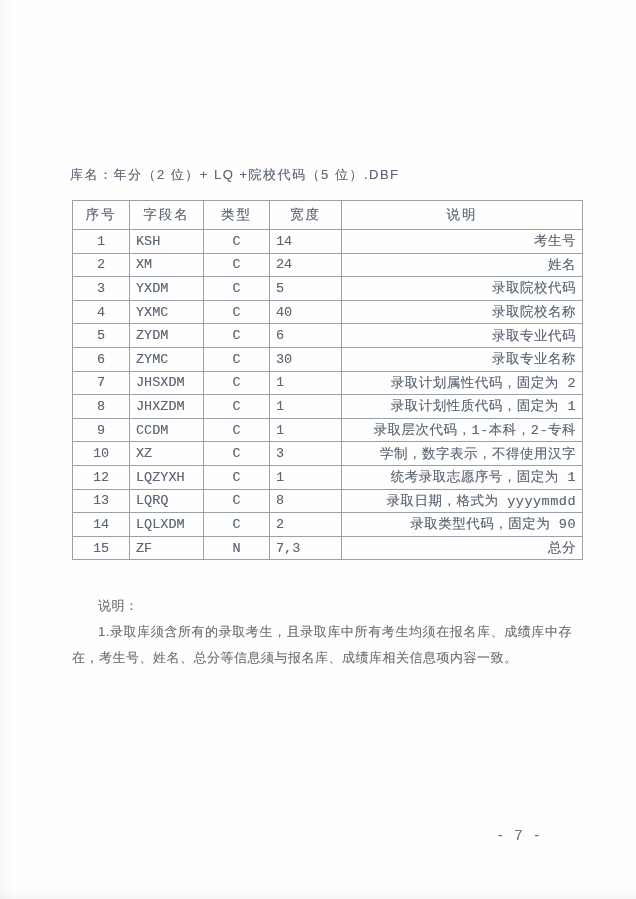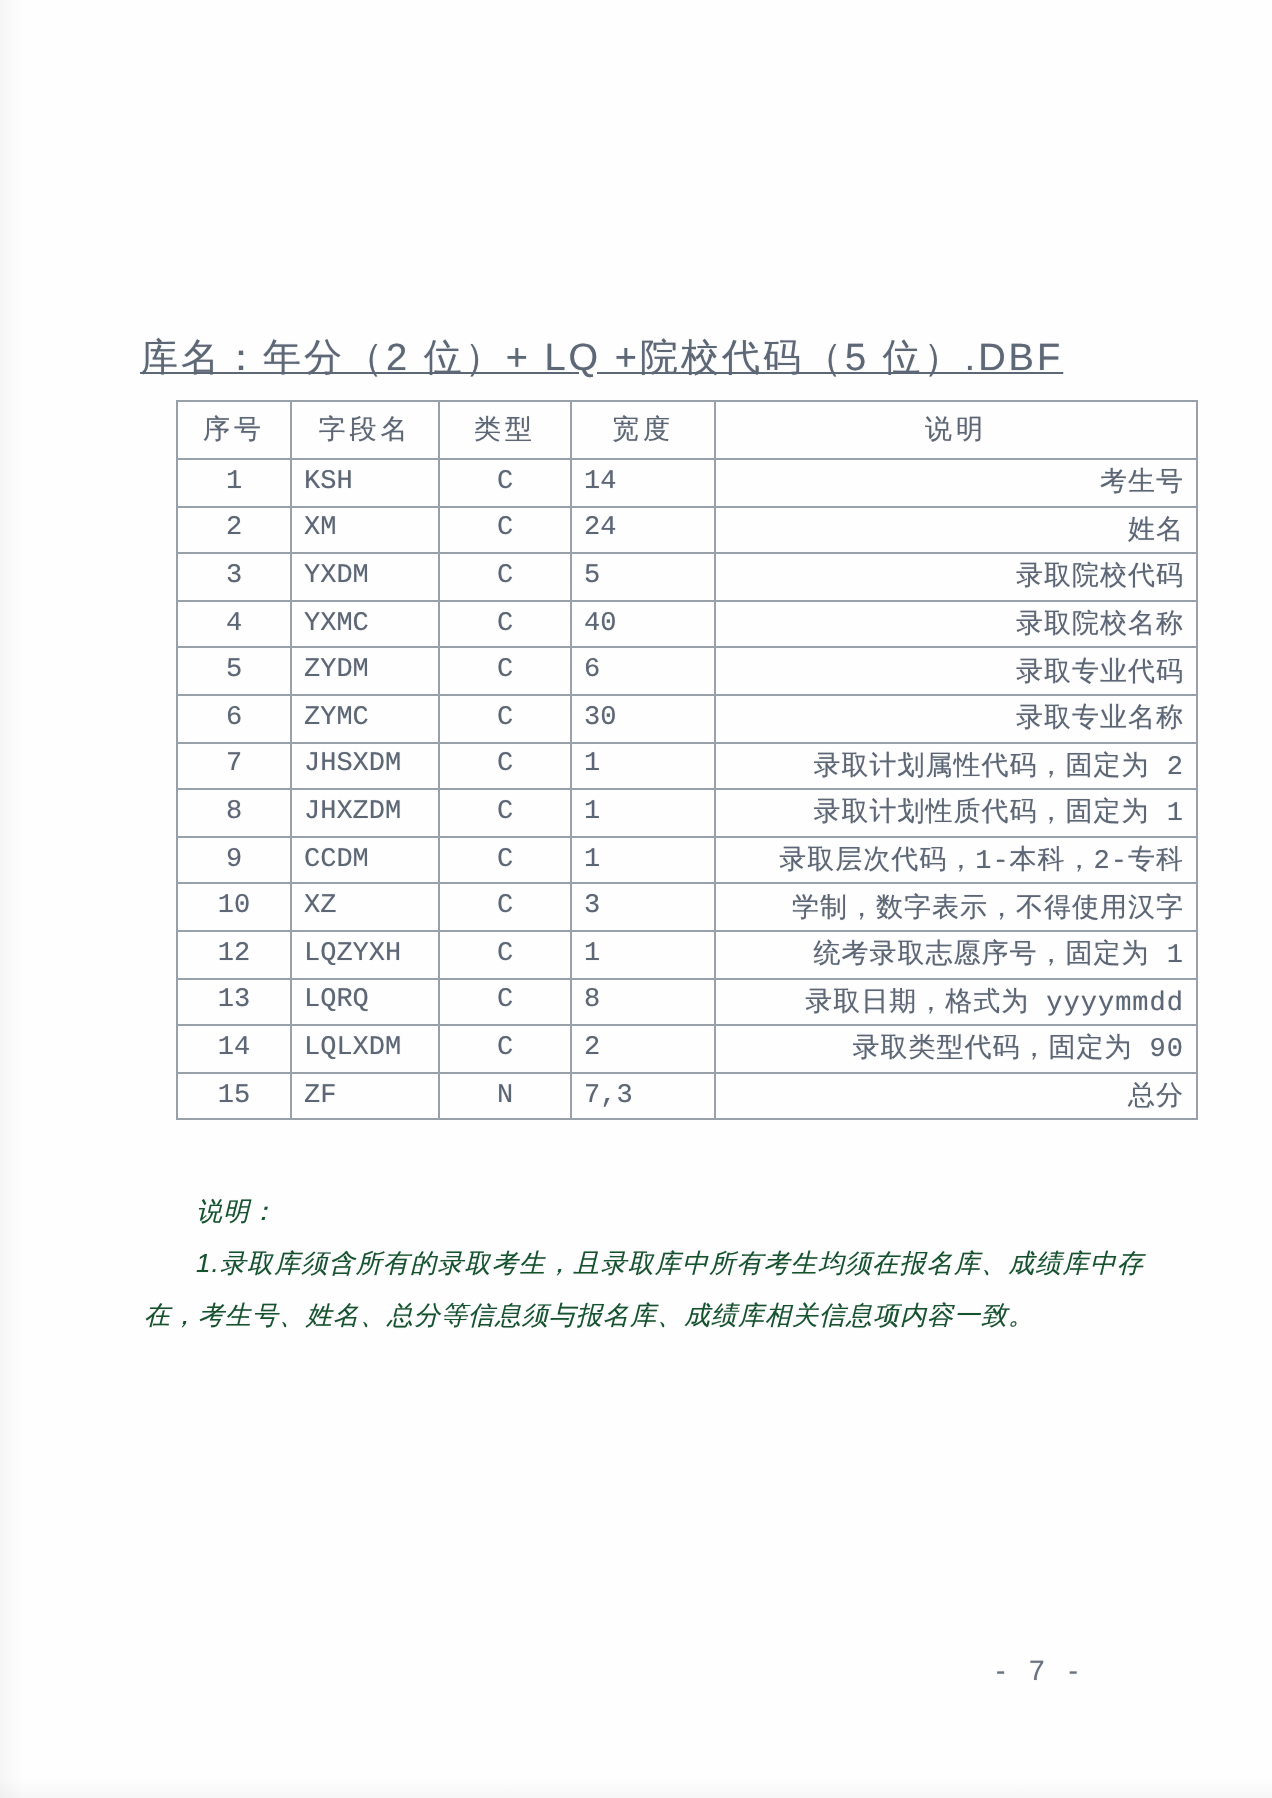--- a/index.html
+++ b/index.html
@@ -37,30 +37,29 @@
     font-weight: bold;
     letter-spacing: 3px;
     color: #3d4a5c;
     text-shadow: 0 0 0.7px rgba(61,74,92,0.65);
   }
   .dbname {
     position: absolute;
     top: 166px;
     left: 70px;
     margin: 0;
-    font-size: 19px;
+    font-size: 13px;
     letter-spacing: 1.5px;
     color: #5d6776;
     text-shadow: 0 0 0.5px rgba(93,103,118,0.5);
-    text-decoration: underline;
   }
   table.fields {
     position: absolute;
     top: 200px;
-    left: 88px;
+    left: 72px;
     width: 457px;
     border-collapse: collapse;
     table-layout: fixed;
   }
   table.fields th, table.fields td {
     border: 1px solid #98a0aa;
     padding: 0 6px;
     font-size: 13.5px;
     color: #5d6675;
     text-shadow: 0 0 0.5px rgba(93,102,117,0.45);
@@ -92,24 +91,23 @@
     font-size: 13px;
     letter-spacing: 0.5px;
   }
   .notes {
     position: absolute;
     top: 593px;
     left: 72px;
     width: 500px;
     font-size: 13px;
     line-height: 26px;
-    color: #14532d;
+    color: #737373;
     text-shadow: 0 0 0.5px rgba(95,104,118,0.45);
     letter-spacing: 0.5px;
-    font-style: italic;
   }
   .notes p {
     margin: 0;
     text-indent: 2em;
     text-align: justify;
   }
   .page-number {
     position: absolute;
     top: 827px;
     left: 498px;

